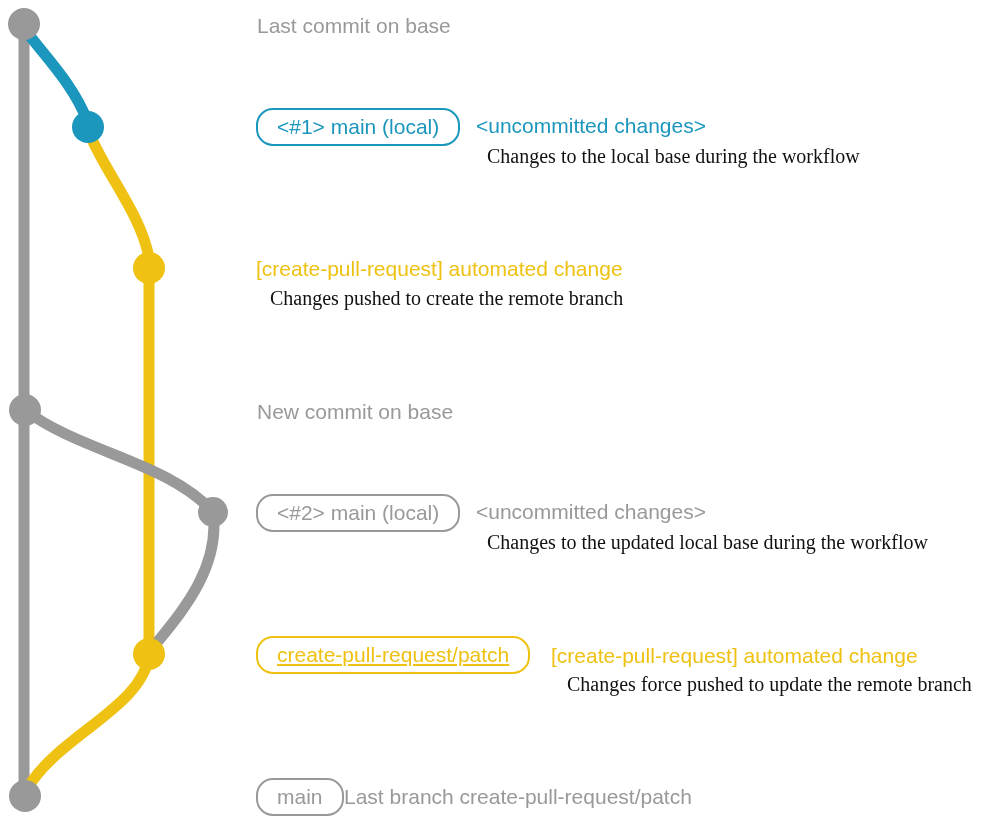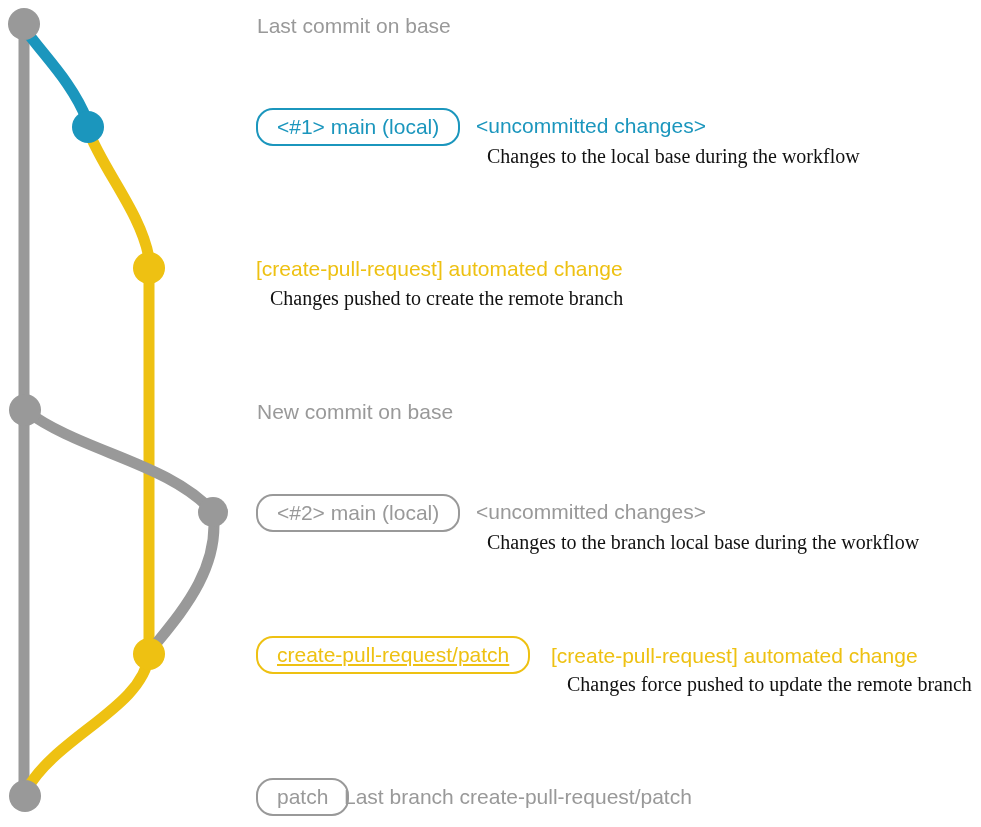--- a/index.html
+++ b/index.html
@@ -54,22 +54,22 @@
   <div class="abs label c-blue" style="left:476px;top:114px;">&lt;uncommitted changes&gt;</div>
   <div class="abs desc" style="left:487px;top:145px;">Changes to the local base during the workflow</div>
 
   <div class="abs label c-yellow" style="left:256px;top:257px;">[create-pull-request] automated change</div>
   <div class="abs desc" style="left:270px;top:287px;">Changes pushed to create the remote branch</div>
 
   <div class="abs heading" style="left:257px;top:400px;">New commit on base</div>
 
   <div class="abs badge c-gray" style="left:256px;top:494px;">&lt;#2&gt; main (local)</div>
   <div class="abs label c-gray" style="left:476px;top:500px;">&lt;uncommitted changes&gt;</div>
-  <div class="abs desc" style="left:487px;top:531px;">Changes to the branch local base during the workflow</div>
+  <div class="abs desc" style="left:487px;top:531px;">Changes to the updated local base during the workflow</div>
 
   <div class="abs badge c-yellow" style="left:256px;top:636px;text-decoration:underline;">create-pull-request/patch</div>
   <div class="abs label c-yellow" style="left:551px;top:644px;">[create-pull-request] automated change</div>
   <div class="abs desc" style="left:567px;top:673px;">Changes force pushed to update the remote branch</div>
 
-  <div class="abs badge c-gray" style="left:256px;top:778px;">patch</div>
+  <div class="abs badge c-gray" style="left:256px;top:778px;">main</div>
   <div class="abs label c-gray" style="left:344px;top:785px;">Last branch create-pull-request/patch</div>
 
 </div>
 
 </body></html>

